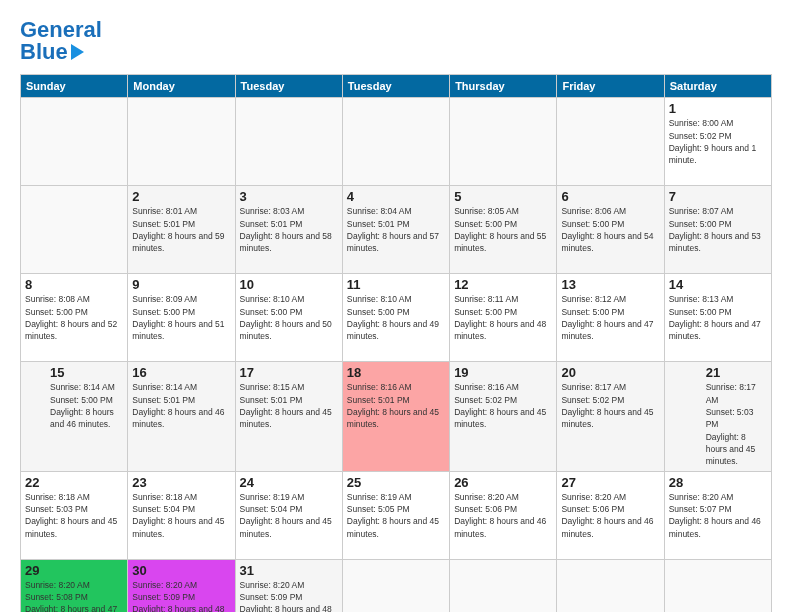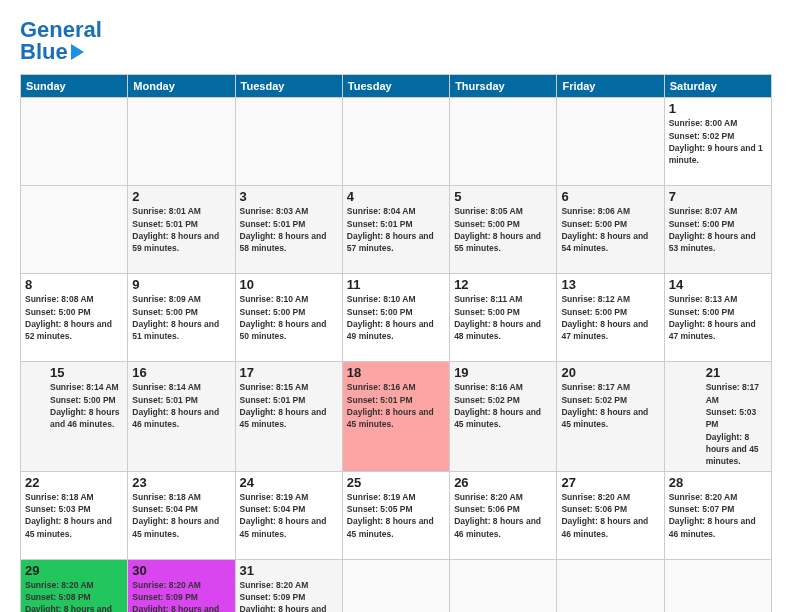--- a/index.html
+++ b/index.html
@@ -83,21 +83,20 @@
       font-size: 13px;
       font-weight: bold;
       color: #222;
       display: block;
       margin-bottom: 1px;
     }
     .day-info {
       font-size: 8.5px;
       color: #333;
       line-height: 1.45;
-      font-weight: bold;
     }
     .empty-cell {
       background: #f9f9f9 !important;
     }
     .last-row td {
       height: 72px;
     }
   </style>
 </head>
 <body>

